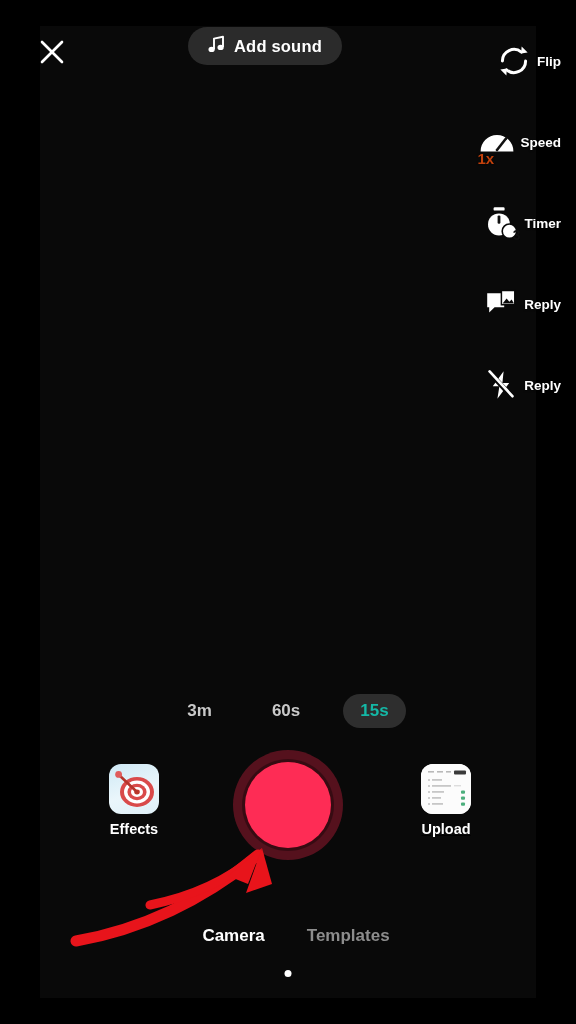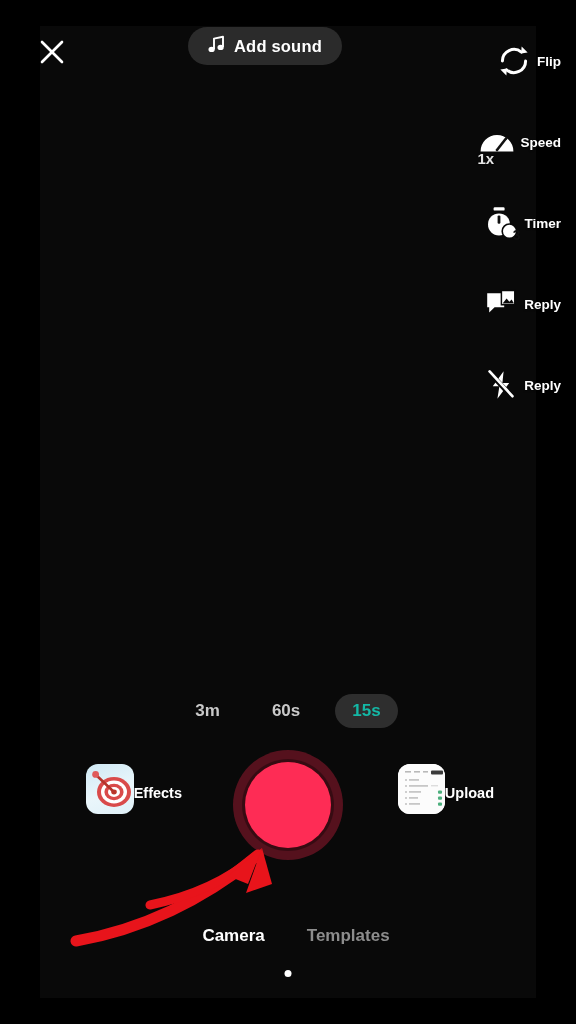--- a/index.html
+++ b/index.html
@@ -57,34 +57,34 @@
   }
   .side-label {
     margin-top:2px;
     color:#fff; font-size:13.5px; font-weight:bold;
     text-shadow:0 1px 2px rgba(0,0,0,.6);
   }
 
   
   .speed-x {
     position:absolute; left:3px; bottom:-1px;
-    color:#e5e5e5; font-size:15px; font-weight:bold;
+    color:#c2410c; font-size:15px; font-weight:bold;
     line-height:1;
     text-shadow:0 0 2px #000;
   }
   
   .timer-3 {
     position:absolute; right:4px; bottom:1px;
     color:#fff; font-size:14px; font-weight:bold; line-height:1;
   }
 
   
   .durations {
     position:absolute; left:0; right:0; top:694px;
-    display:flex; align-items:center; justify-content:center; gap:18px;
+    display:flex; align-items:center; justify-content:center; gap:26px;
   }
   .dur {
     padding:7px 17px; border-radius:17px;
     color:#c9c9c9; font-size:17px; font-weight:bold;
     cursor:pointer; background:transparent;
   }
   .dur.active { background:#2e2e2e; color:#14b8a6; }
 
   
   .capture-row {
@@ -100,21 +100,21 @@
   }
   .shutter-inner {
     width:86px; height:86px; border-radius:50%;
     background:#fe2c55;
     box-shadow:0 0 0 3px rgba(0,0,0,.35);
   }
 
   .side-action {
     position:absolute; top:14px;
     width:96px;
-    display:flex; flex-direction:row; align-items:center;
+    display:flex; flex-direction:column; align-items:center;
     cursor:pointer;
   }
   .side-action.effects { left:86px; }
   .side-action.upload  { right:82px;text-decoration:underline; }
   .action-label {
     margin-top:7px; color:#fff; font-size:14.5px; font-weight:bold;
   }
   .thumb {
     width:50px; height:50px; border-radius:12px; overflow:hidden;
     position:relative;

